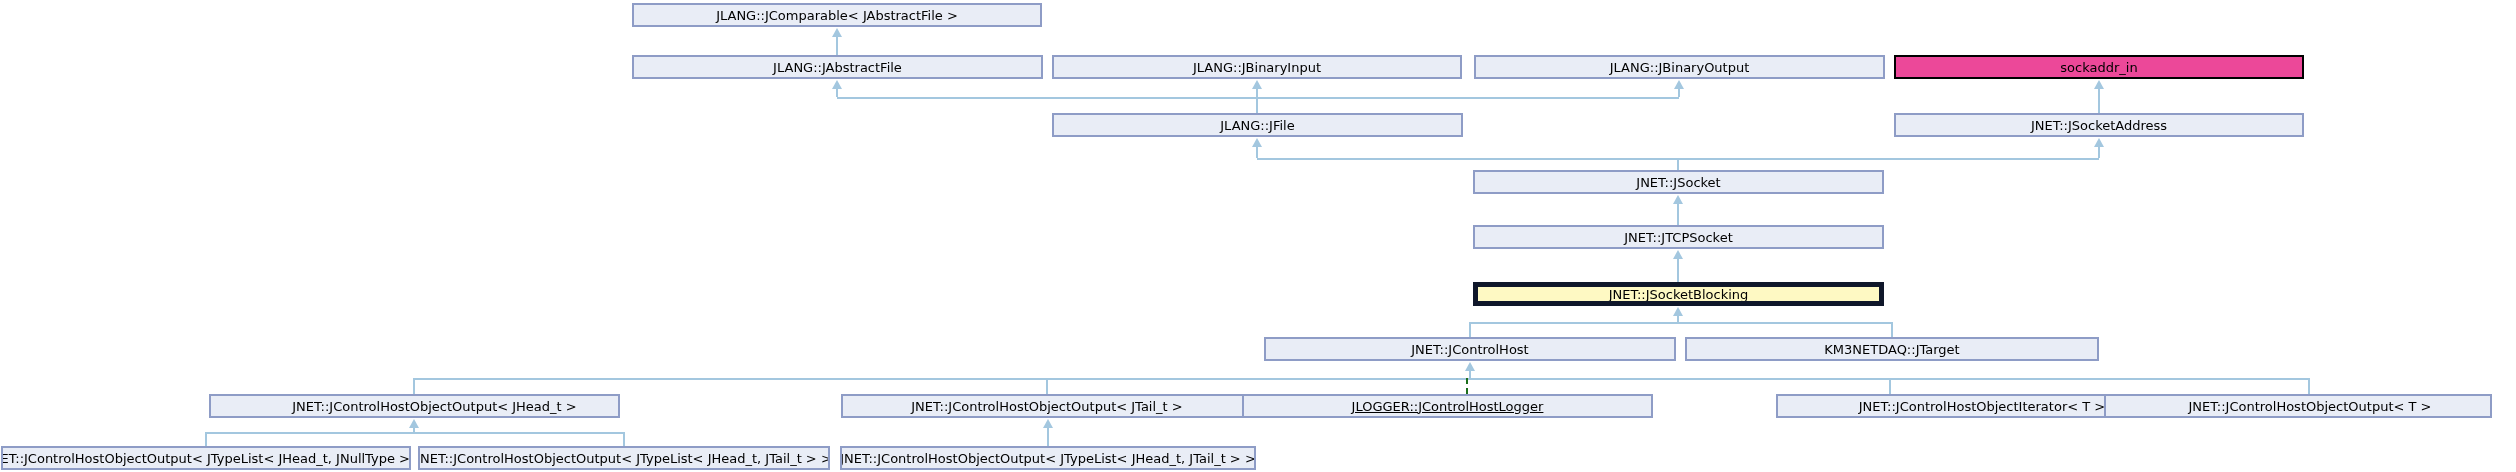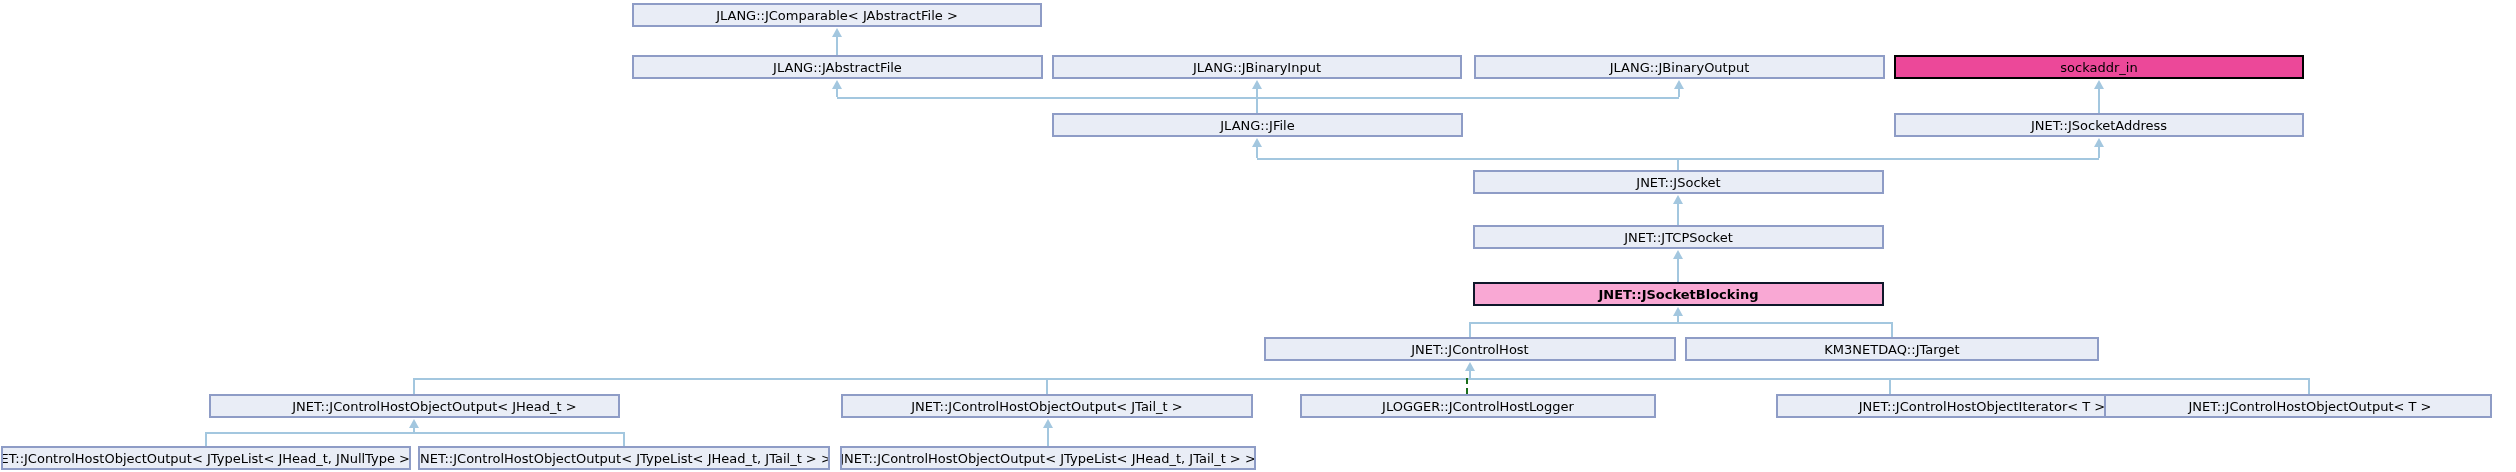--- a/index.html
+++ b/index.html
@@ -6,21 +6,21 @@
   #stage {
     position:relative; width:2516px; height:472px; background:#ffffff;
     font-family:"DejaVu Sans","Liberation Sans",sans-serif;
   }
   .node {
     position:absolute; box-sizing:border-box;
     display:flex; align-items:center; justify-content:center;
     font-size:13px; color:#000000; white-space:nowrap; overflow:hidden;
     background:#e9edf6; border:2px solid #8e9cc6;
   }
-  .node.current  { background:#f9a8d4; border:2px solid #0f172a;font-weight:bold; }
+  .node.current  { background:#fef9c3; border:5px solid #0f172a; }
   .node.external { background:#ec4899; border:2px solid #000000; }
   .seg  { position:absolute; }
   .seg.h { height:2px; }
   .seg.v { width:2px; }
   .seg.vd { width:0; border-left:2px dashed #1b6e1b; background:none !important; }
   .seg.arrow {
     width:0; height:0;
     border-left:5px solid transparent; border-right:5px solid transparent;
   }
 </style>
@@ -77,19 +77,19 @@
     <div class="node external" style="left: 1894px; top: 55px; width: 410px; height: 24px;">sockaddr_in</div>
     <div class="node" style="left: 1052px; top: 113px; width: 411px; height: 24px; text-align: center;">JLANG::JFile</div>
     <div class="node" style="left: 1894px; top: 113px; width: 410px; height: 24px;">JNET::JSocketAddress</div>
     <div class="node" style="left: 1473px; top: 170px; width: 411px; height: 24px;">JNET::JSocket</div>
     <div class="node" style="left: 1473px; top: 225px; width: 411px; height: 24px;">JNET::JTCPSocket</div>
     <div class="node current" style="left: 1473px; top: 282px; width: 411px; height: 24px;">JNET::JSocketBlocking</div>
     <div class="node" style="left: 1264px; top: 337px; width: 412px; height: 24px;">JNET::JControlHost</div>
     <div class="node" style="left: 1685px; top: 337px; width: 414px; height: 24px;">KM3NETDAQ::JTarget</div>
     <div class="node" style="left: 209px; top: 394px; width: 411px; height: 24px; padding-left: 40px;">JNET::JControlHostObjectOutput&lt; JHead_t &gt;</div>
     <div class="node" style="left: 841px; top: 394px; width: 412px; height: 24px;">JNET::JControlHostObjectOutput&lt; JTail_t &gt;</div>
-    <div class="node" style="left: 1300px; top: 394px; width: 356px; height: 24px;">JLOGGER::JControlHostLogger</div>
+    <div class="node" style="left: 1242px; top: 394px; width: 411px; height: 24px; text-decoration: underline;">JLOGGER::JControlHostLogger</div>
     <div class="node" style="left: 1776px; top: 394px; width: 412px; height: 24px;">JNET::JControlHostObjectIterator&lt; T &gt;</div>
     <div class="node" style="left: 2104px; top: 394px; width: 388px; height: 24px; padding-left: 24px;">JNET::JControlHostObjectOutput&lt; T &gt;</div>
     <div class="node" style="left: 1px; top: 446px; width: 410px; height: 24px;">JNET::JControlHostObjectOutput&lt; JTypeList&lt; JHead_t, JNullType &gt; &gt;</div>
     <div class="node" style="left: 418px; top: 446px; width: 412px; height: 24px;">JNET::JControlHostObjectOutput&lt; JTypeList&lt; JHead_t, JTail_t &gt; &gt;</div>
     <div class="node" style="left: 840px; top: 446px; width: 416px; height: 24px;">JNET::JControlHostObjectOutput&lt; JTypeList&lt; JHead_t, JTail_t &gt; &gt;</div>
   </div>
 
 </body></html>

